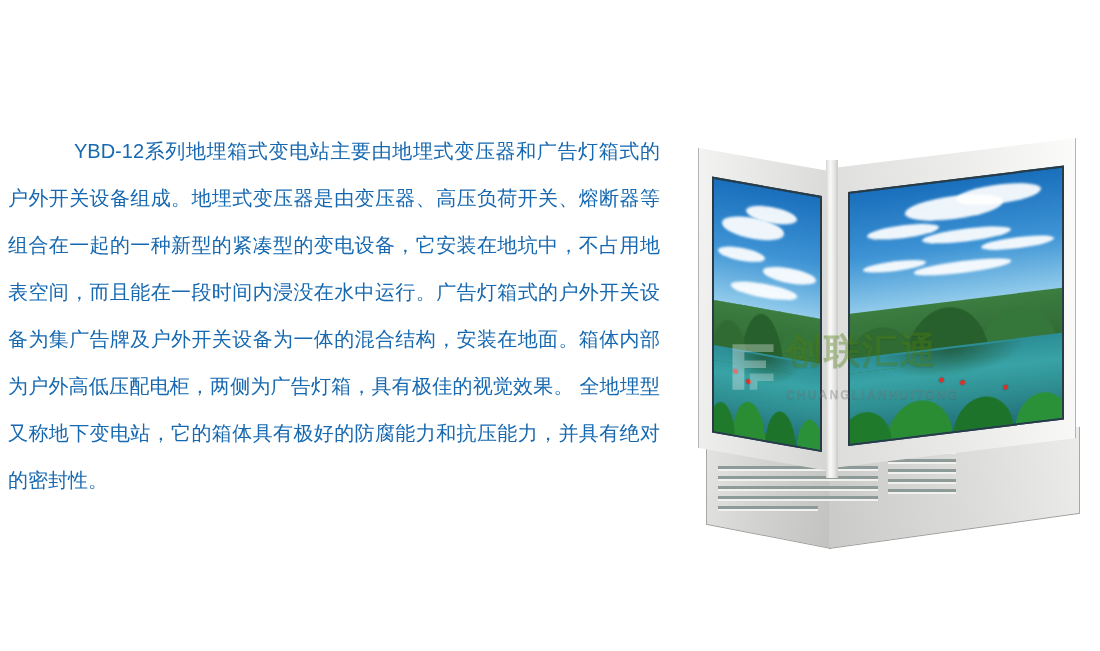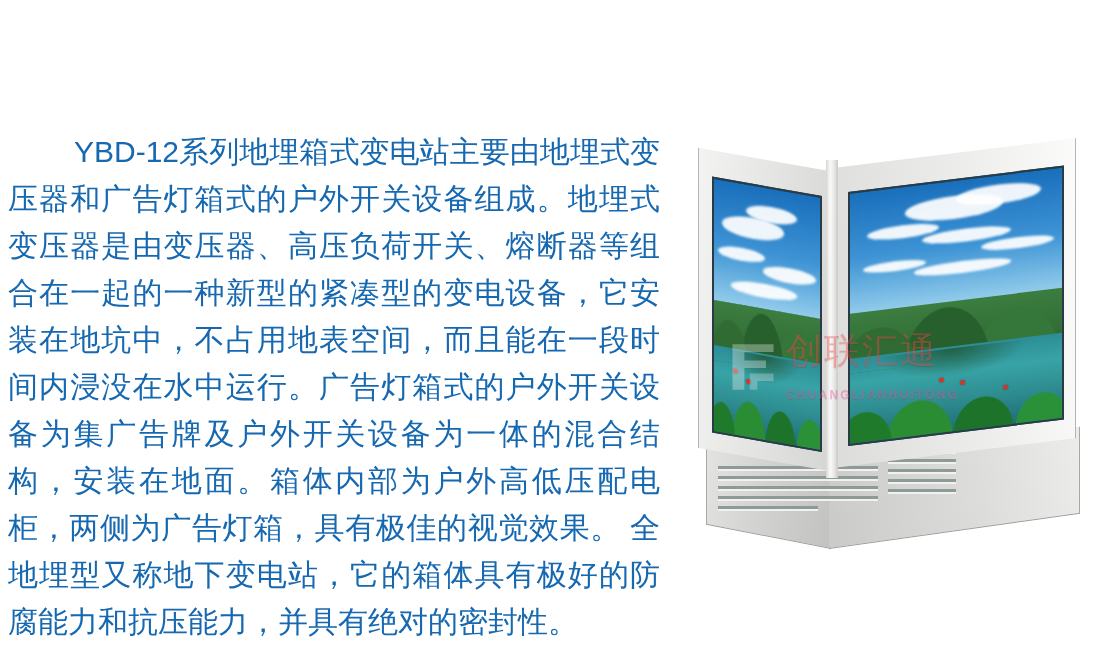--- a/index.html
+++ b/index.html
@@ -32,21 +32,21 @@
     letter-spacing: 0px;
     white-space: nowrap;
   }
 
   
   .body-copy {
     position: absolute;
     left: 8px;
     top: 128px;
     width: 652px;
-    font-size: 30px;
+    font-size: 20px;
     line-height: 47px;
     color: #1668b0;
     text-align: justify;
     text-justify: inter-ideograph;
     text-indent: 66px;
     font-weight: 500;
     word-break: break-all;
   }
 
   
@@ -244,30 +244,30 @@
     margin-right: 6px;
   }
   .wm-text {
     display: flex;
     flex-direction: column;
     justify-content: center;
     line-height: 1;
   }
   .wm-cn {
     font-size: 36px;
-    font-weight: normal;
-    color: #ef4444;
+    font-weight: bold;
+    color: #4d7c0f;
     letter-spacing: 2px;
     text-shadow: 0 1px 1px rgba(0,0,0,0.22);
     white-space: nowrap;
   }
   .wm-en {
     font-size: 12px;
     font-weight: bold;
-    color: #ec4899;
+    color: #737373;
     letter-spacing: 2.2px;
     margin-top: 20px;
     text-shadow: 0 1px 1px rgba(0,0,0,0.22);
     white-space: nowrap;
   }
 </style>
 </head>
 <body>
 
 <div id="page">

